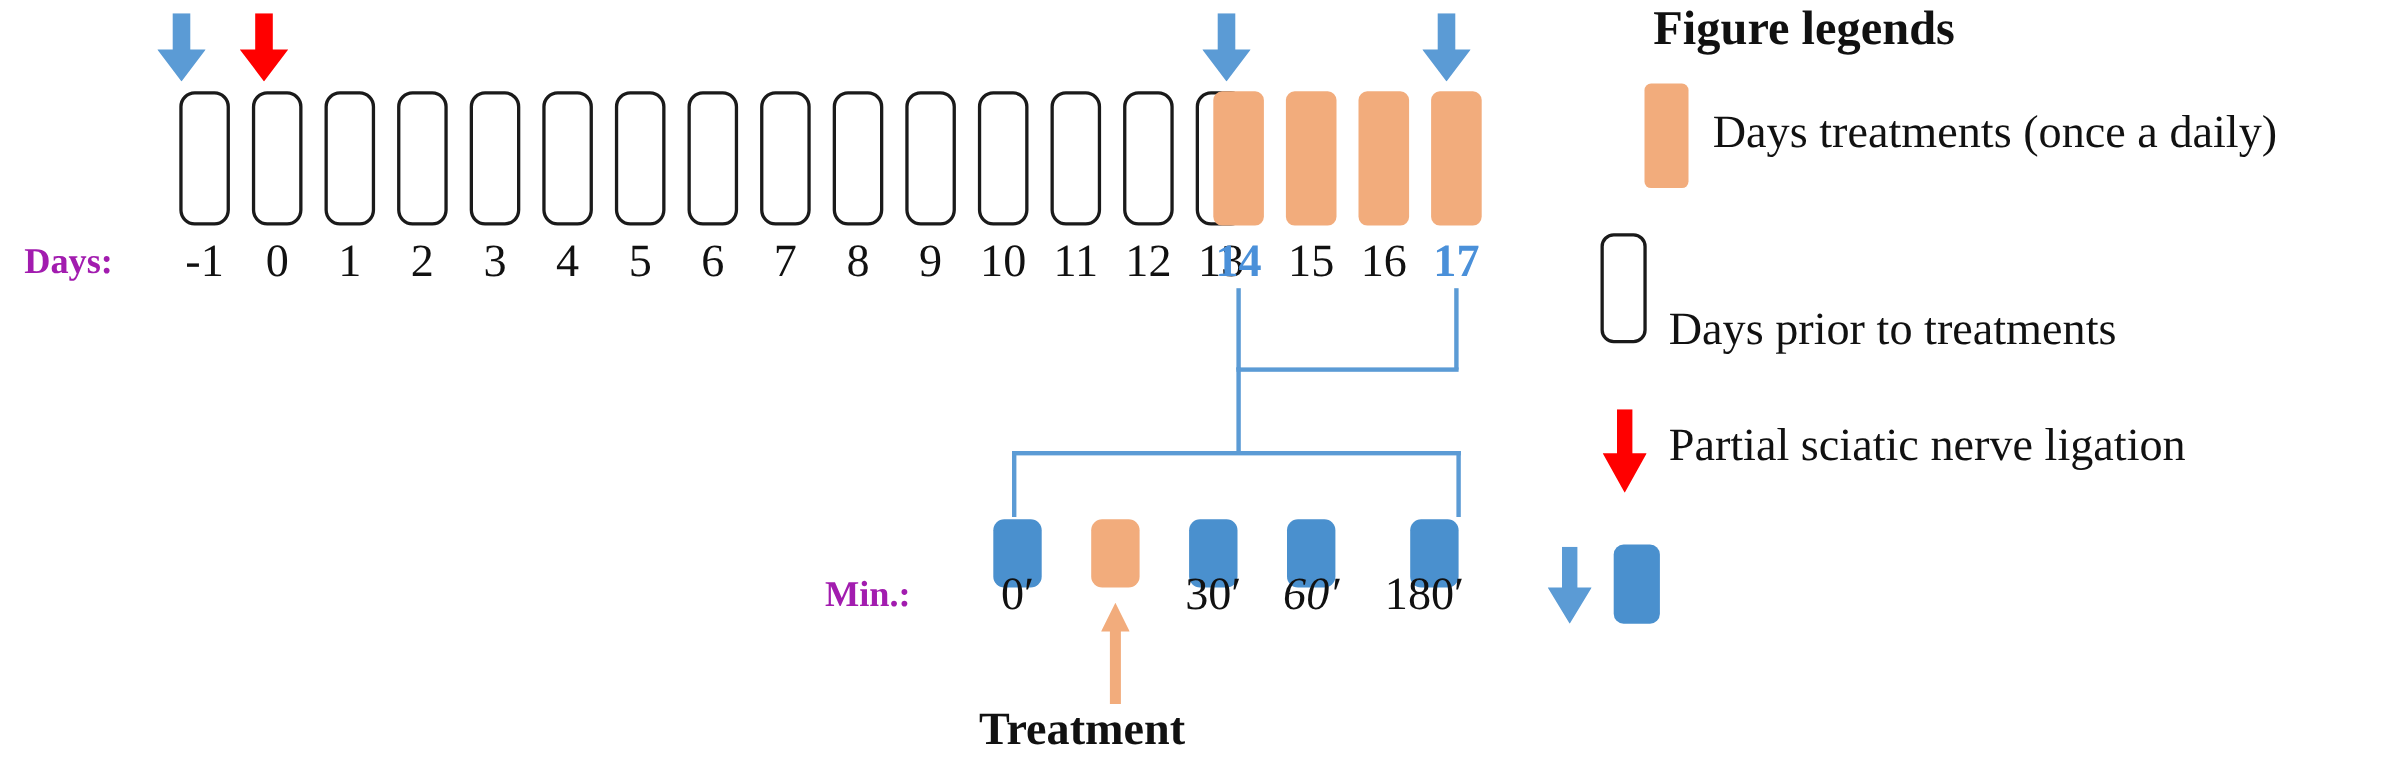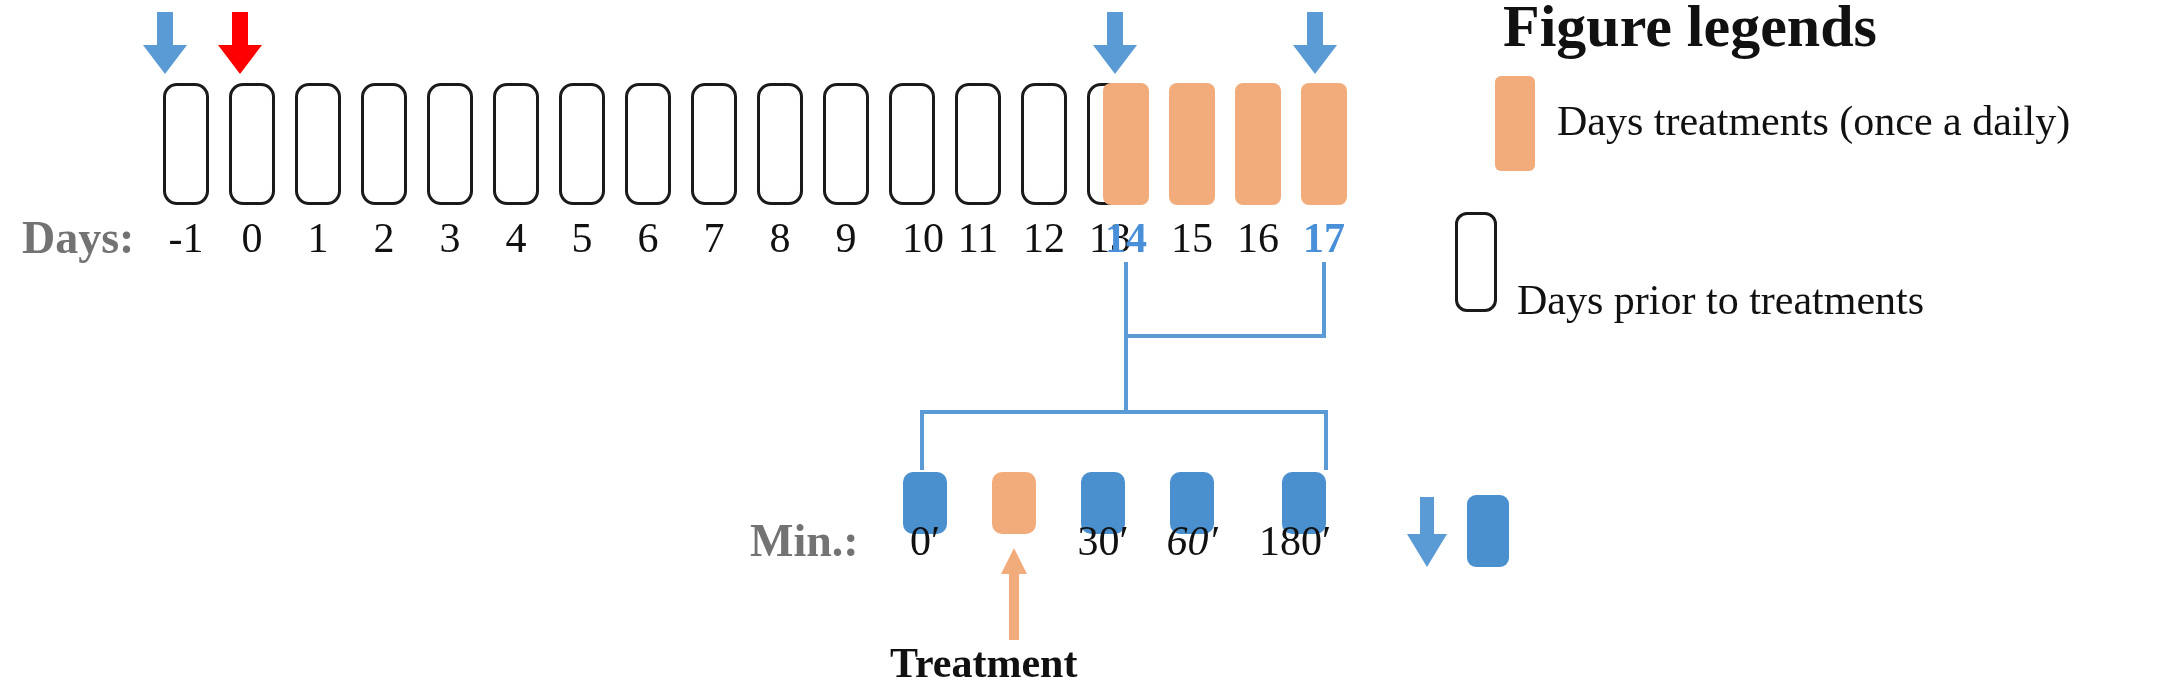--- a/index.html
+++ b/index.html
@@ -12,21 +12,21 @@
   .day-box{position:absolute;top:83px;width:46px;height:122px;
            border-radius:14px;box-sizing:border-box;}
   .day-box.blank{background:#ffffff;border:3.2px solid #1a1a1a;}
   .day-box.treat{background:#F2AC7C;border:none;border-radius:8px;}
 
   
   .day-label{position:absolute;top:215px;width:56px;text-align:center;
              font-size:42px;line-height:46px;color:#111;}
   .day-label.hl{color:#4A90D9;font-weight:bold;}
 
-  .row-title{position:absolute;font-weight:bold;font-size:46px;color:#737373;
+  .row-title{position:absolute;font-weight:bold;font-size:33px;color:#a21caf;
              line-height:46px;}
 
   
   .arrow-down{position:absolute;width:44px;height:62px;}
   .arrow-up{position:absolute;width:26px;height:92px;}
 
   
   .conn{position:absolute;background:#5B9BD5;}
   .conn-v{width:4px;}
   .conn-h{height:4px;}
@@ -34,21 +34,21 @@
   
   .min-box{position:absolute;top:342px;width:44px;height:62px;border-radius:10px;}
   .min-box.blue{background:#4A90CE;}
   .min-box.orange{background:#F2AC7C;}
 
   .min-label{position:absolute;top:388px;width:80px;text-align:center;
              font-size:42px;line-height:46px;color:#111;}
 
   
   .legend{position:absolute;left:1455px;top:0px;width:713px;height:620px;}
-  .legend-title{position:absolute;left:48px;top:2px;font-size:60px;
+  .legend-title{position:absolute;left:48px;top:2px;font-size:44px;
                 font-weight:bold;color:#111;line-height:48px;font-family:Liberation Serif, serif;}
   .legend-row{position:absolute;left:0;width:713px;}
   .legend-text{position:absolute;font-size:42px;color:#111;line-height:46px;
                white-space:nowrap;}
   .sw-orange{position:absolute;width:40px;height:95px;background:#F2AC7C;
              border-radius:6px;}
   .sw-white{position:absolute;width:42px;height:100px;background:#fff;
             border:3.2px solid #1a1a1a;border-radius:12px;box-sizing:border-box;}
   .sw-blue{position:absolute;width:42px;height:72px;background:#4A90CE;
            border-radius:9px;}
@@ -99,21 +99,21 @@
     <div class="day-label" style="left:224px;">0</div>
     <div class="day-label" style="left:290px;">1</div>
     <div class="day-label" style="left:356px;">2</div>
     <div class="day-label" style="left:422px;">3</div>
     <div class="day-label" style="left:488px;">4</div>
     <div class="day-label" style="left:554px;">5</div>
     <div class="day-label" style="left:620px;">6</div>
     <div class="day-label" style="left:686px;">7</div>
     <div class="day-label" style="left:752px;">8</div>
     <div class="day-label" style="left:818px;">9</div>
-    <div class="day-label" style="left:884px;margin-left:11px;">10</div>
+    <div class="day-label" style="left:884px;">10</div>
     <div class="day-label" style="left:950px;">11</div>
     <div class="day-label" style="left:1016px;text-align:center;">12</div>
     <div class="day-label" style="left:1082px;">13</div>
     <div class="day-label hl" style="left:1098px;">14</div>
     <div class="day-label" style="left:1164px;">15</div>
     <div class="day-label" style="left:1230px;text-align:center;">16</div>
     <div class="day-label hl" style="left:1296px;">17</div>
   </div>
 
   <div>
@@ -158,20 +158,26 @@
     <div class="legend-row" style="top:76px;height:110px;margin-left:40px;">
       <div class="sw-orange" style="left:0px;top:0px;"></div>
       <div class="legend-text" style="left:62px;top:22px;">Days treatments (once a daily)</div>
     </div>
 
     <div class="legend-row" style="top:212px;height:110px;">
       <div class="sw-white" style="left:0px;top:0px;"></div>
       <div class="legend-text" style="left:62px;top:18px;margin-top:47px;">Days prior to treatments</div>
     </div>
 
+    <div class="legend-row" style="top:372px;height:90px;">
+      <svg style="position:absolute;left:2px;top:0px;width:40px;height:76px;" viewBox="0 0 40 76">
+        <path d="M13 0 H27 V40 H40 L20 76 L0 40 H13 Z" fill="#FF0000"></path>
+      </svg>
+      <div class="legend-text" style="left:62px;top:10px;">Partial sciatic nerve ligation</div>
+    </div>
 
     <div class="legend-row" style="top:495px;height:90px;">
       <svg style="position:absolute;left:-48px;top:2px;width:40px;height:70px;" viewBox="0 0 40 70">
         <path d="M13 0 H27 V37 H40 L20 70 L0 37 H13 Z" fill="#5B9BD5"></path>
       </svg>
       <div class="sw-blue" style="left:12px;top:0px;"></div>
     </div>
   </div>
 
 </div>

